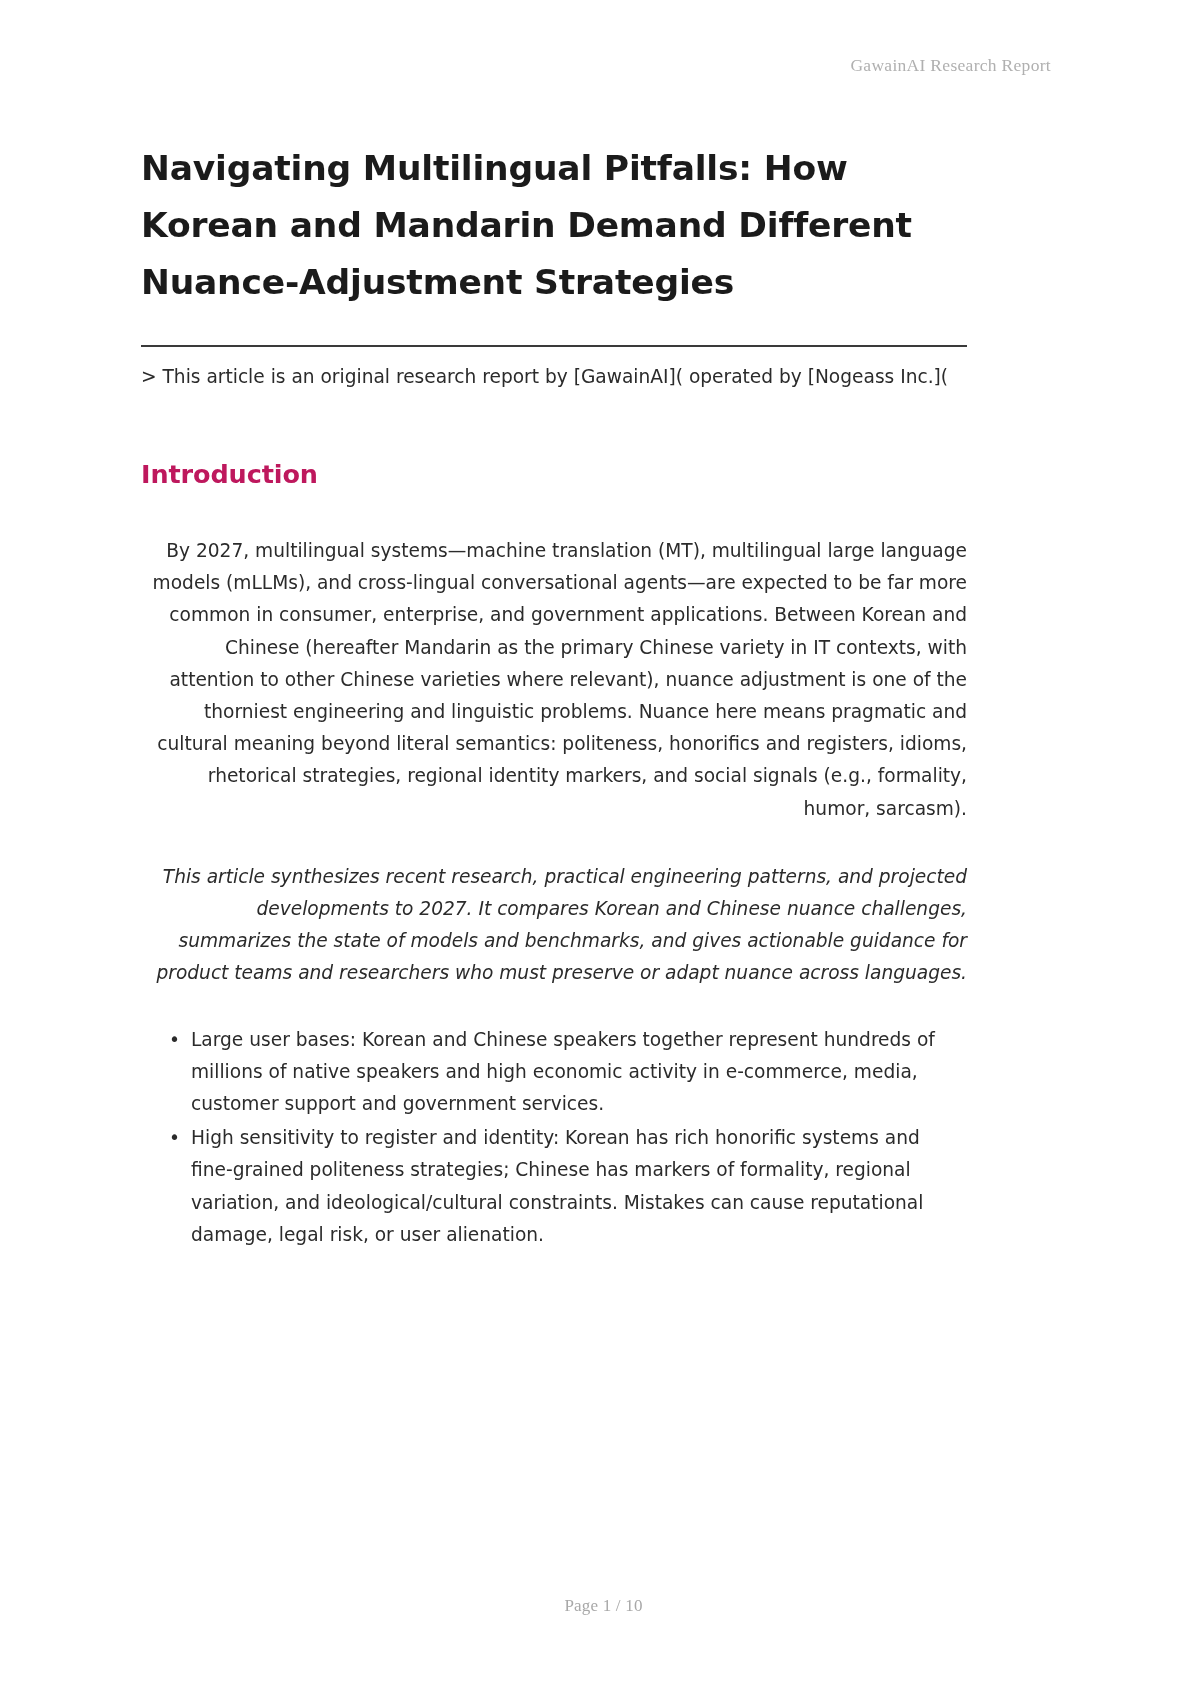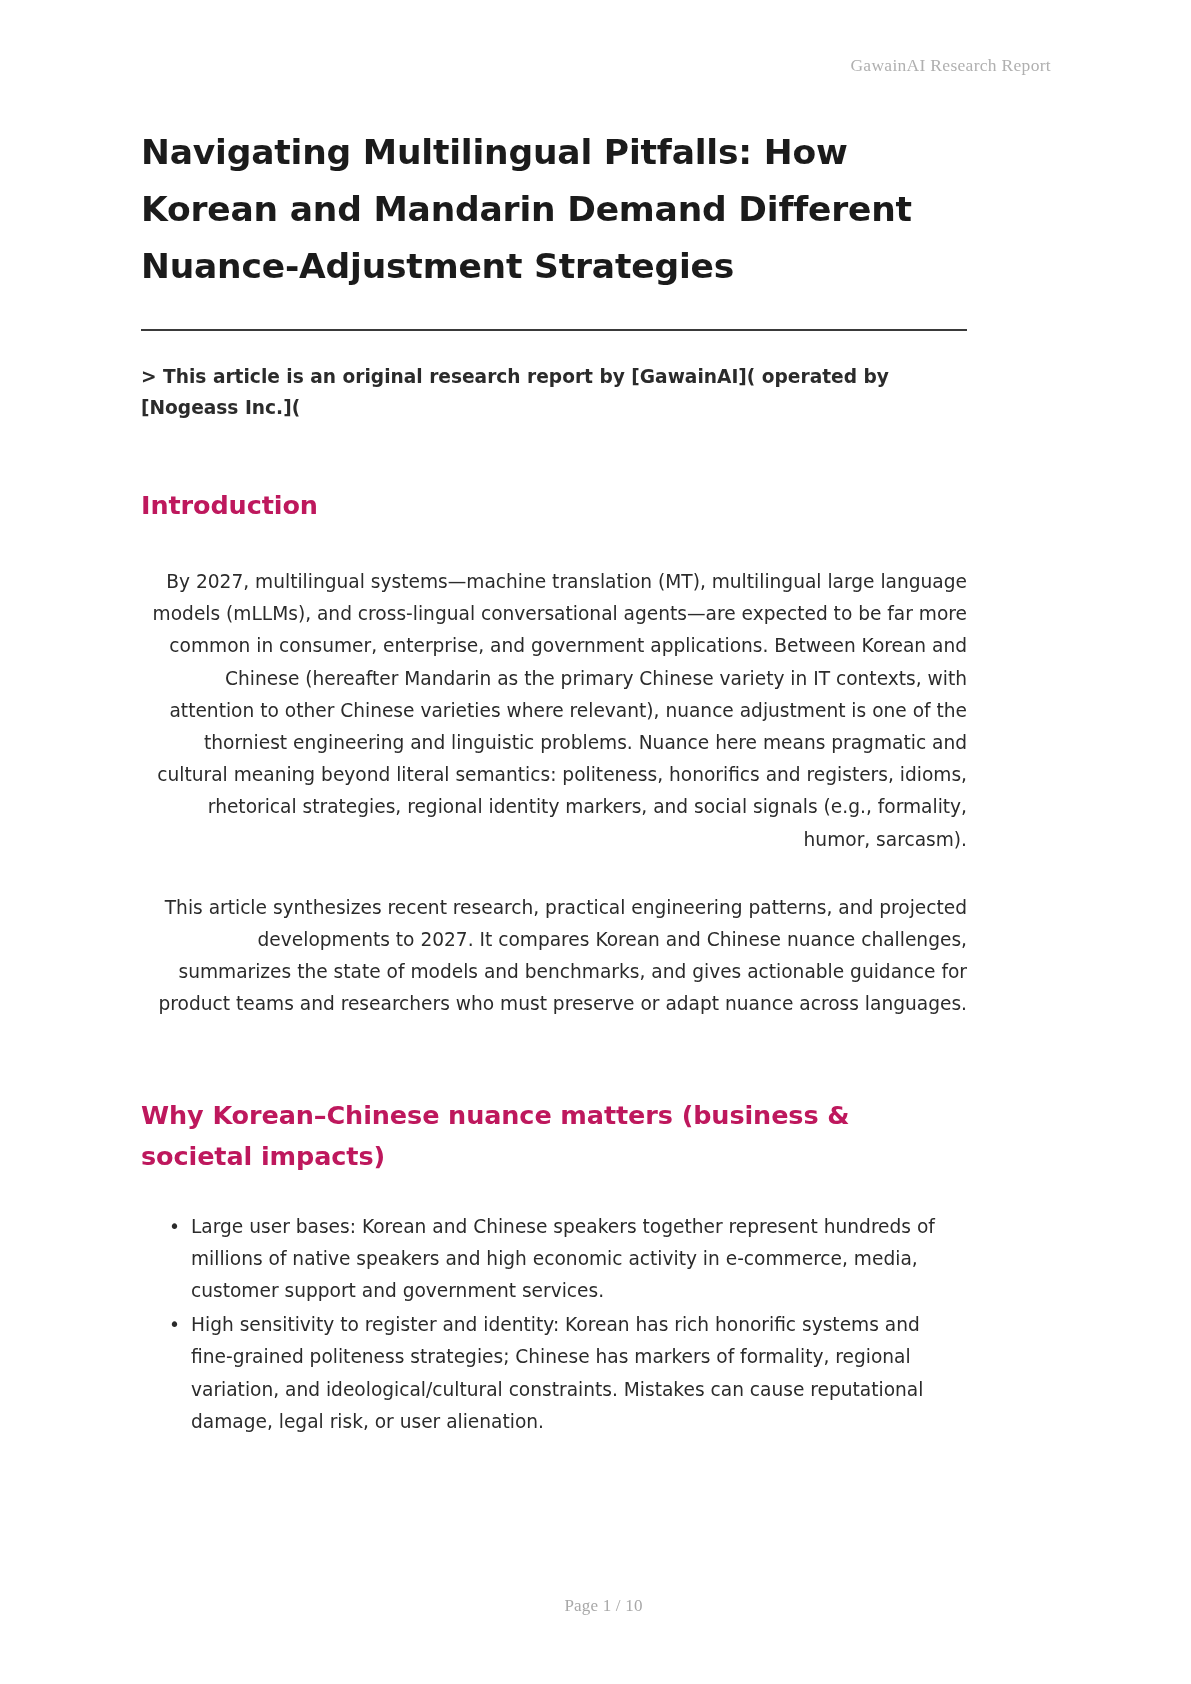--- a/index.html
+++ b/index.html
@@ -33,21 +33,21 @@
     font-size: 17.5px;
     letter-spacing: 0.3px;
     color: #b0b0b0;
     white-space: nowrap;
   }
 
   
   .content {
     position: absolute;
     left: 141px;
-    top: 124px;
+    top: 140px;
     width: 826px;
   }
 
   h1.doc-title {
     margin: 0;
     font-family: "DejaVu Sans", sans-serif;
     font-size: 34.5px;
     line-height: 57px;
     font-weight: bold;
     color: #1b1b1b;
@@ -55,25 +55,25 @@
   }
 
   .title-rule {
     margin-top: 34px;
     border-top: 2.4px solid #3a3a3a;
     width: 100%;
   }
 
   p.blockquote-line {
     margin: 0;
-    padding-top: 30px;
+    padding-top: 14px;
     font-size: 18.6px;
     line-height: 31px;
     color: #2b2b2b;
-    font-weight: 700;
+    font-weight: 400;
   }
 
   h2.section-title {
     margin: 0;
     padding-top: 62px;
     font-size: 25.5px;
     line-height: 41px;
     font-weight: bold;
     color: #be185d;
     letter-spacing: -0.1px;
@@ -82,20 +82,21 @@
   p.body-text {
     margin: 0;
     padding-top: 40px;
     font-size: 18.6px;
     line-height: 32.2px;
     color: #2b2b2b;
     text-align: right;
   }
   p.body-text.tight {
     padding-top: 36px;
+    font-style: italic;
   }
 
   h2.section-title.spaced {
     padding-top: 74px;
   }
 
   ul.bullets {
     margin: 0;
     padding: 34px 0 0 0;
     list-style: none;
@@ -147,21 +148,20 @@
     <div class="title-rule"></div>
 
     <p class="blockquote-line">&gt; This article is an original research report by [GawainAI]( operated by [Nogeass Inc.](</p>
 
     <h2 class="section-title">Introduction</h2>
 
     <p class="body-text">By 2027, multilingual systems—machine translation (MT), multilingual large language models (mLLMs), and cross-lingual conversational agents—are expected to be far more common in consumer, enterprise, and government applications. Between Korean and Chinese (hereafter Mandarin as the primary Chinese variety in IT contexts, with attention to other Chinese varieties where relevant), nuance adjustment is one of the thorniest engineering and linguistic problems. Nuance here means pragmatic and cultural meaning beyond literal semantics: politeness, honorifics and registers, idioms, rhetorical strategies, regional identity markers, and social signals (e.g., formality, humor, sarcasm).</p>
 
     <p class="body-text tight">This article synthesizes recent research, practical engineering patterns, and projected developments to 2027. It compares Korean and Chinese nuance challenges, summarizes the state of models and benchmarks, and gives actionable guidance for product teams and researchers who must preserve or adapt nuance across languages.</p>
 
-    <h2 class="section-title spaced">Why Korean–Chinese nuance matters (business &amp; societal impacts)</h2>
 
     <ul class="bullets">
       <li>
         <span class="bullet-dot">•</span>
         <span>Large user bases: Korean and Chinese speakers together represent hundreds of millions of native speakers and high economic activity in e-commerce, media, customer support and government services.</span>
       </li>
       <li>
         <span class="bullet-dot">•</span>
         <span>High sensitivity to register and identity: Korean has rich honorific systems and fine-grained politeness strategies; Chinese has markers of formality, regional variation, and ideological/cultural constraints. Mistakes can cause reputational damage, legal risk, or user alienation.</span>
       </li>

